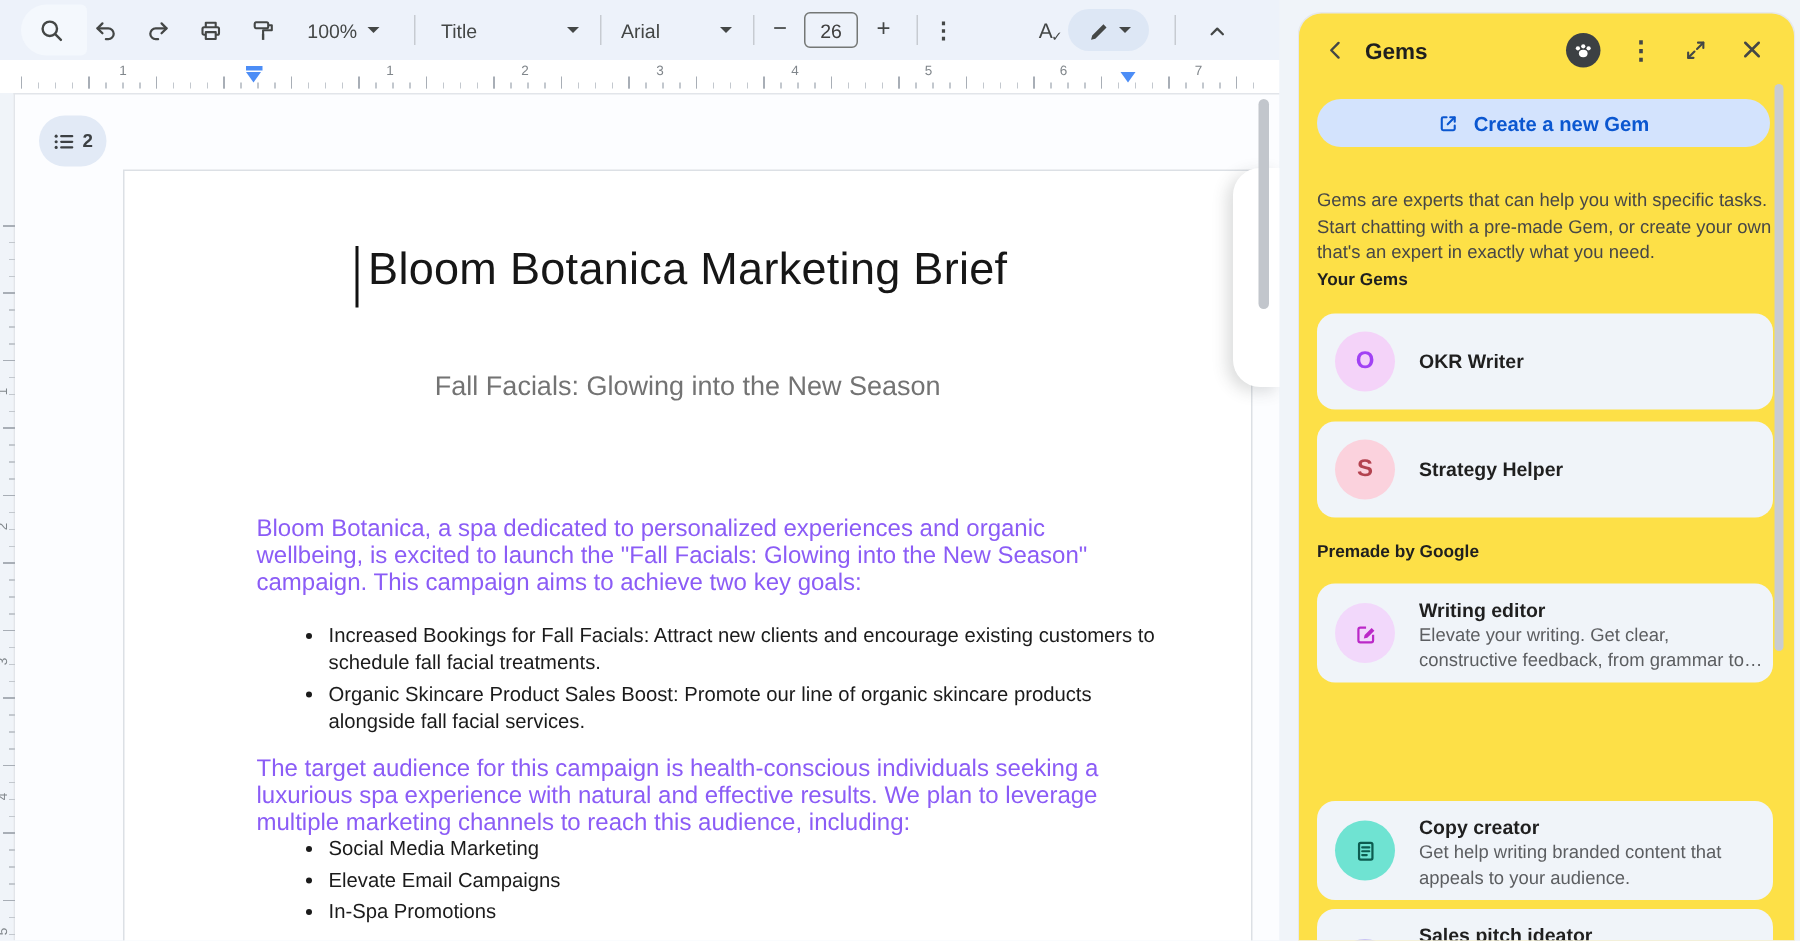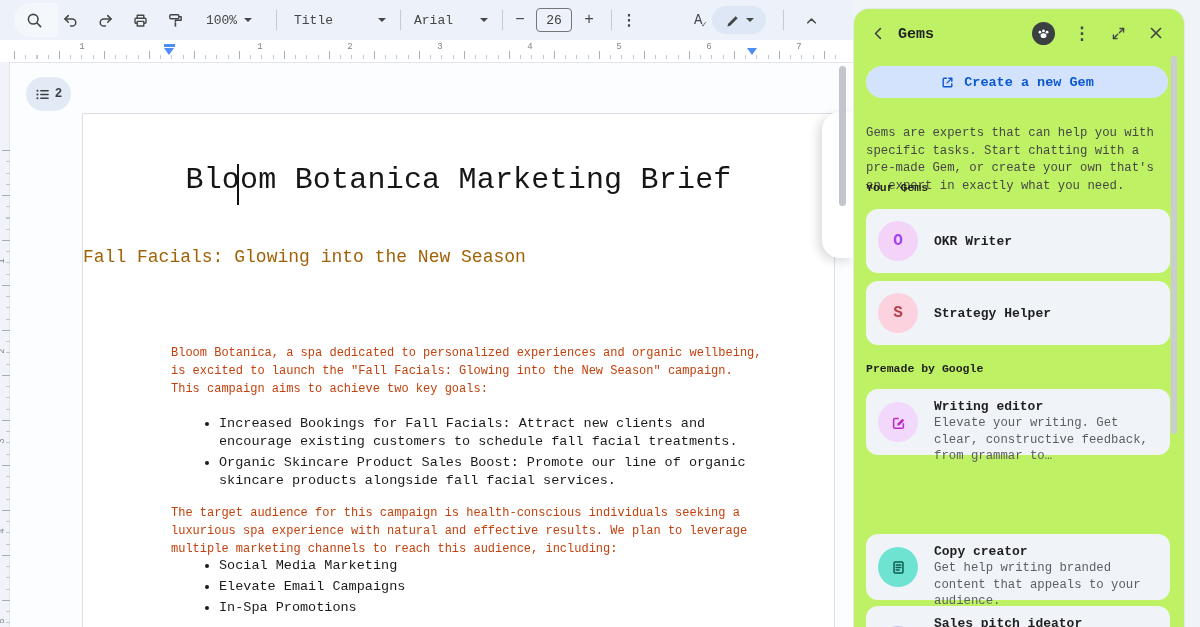--- a/index.html
+++ b/index.html
@@ -1,18 +1,18 @@
 <!DOCTYPE html>
 <html><head>
 <meta charset="utf-8">
 <style>
   * { margin:0; padding:0; box-sizing:border-box; }
   html,body { width:1200px; height:627px; overflow:hidden; font-family:"Liberation Sans", sans-serif; background:#f0f4f9; }
   .abs { position:absolute; }
-  #stage { position:relative; width:1200px; height:627px;font-family:Liberation Mono, monospace; }
+  #stage { position:relative; width:1200px; height:627px; }
 
   
   .toolbar { left:0; top:0; width:853px; height:40px; background:#edf2fa; display:flex; align-items:center; }
   .tb { position:absolute; top:50%; transform:translateY(-50%); display:flex; align-items:center; justify-content:center; height:28px; border-radius:6px; color:#444746; }
   .tb svg { display:block; }
   .search-bg { left:14px; top:3px; width:44px; height:34px; background:#f4f8fd; border-radius:17px 4px 4px 17px; }
   .tb-text { font-size:13px; color:#444746; }
   .dd-caret { width:0; height:0; border-left:4px solid transparent; border-right:4px solid transparent; border-top:4.5px solid #444746; margin-left:7px; }
   .divider { position:absolute; top:10px; width:1px; height:20px; background:#c7cbd1; }
   .fontsize-box { position:absolute; left:536px; top:8px; width:36px; height:24px; border:1px solid #747775; border-radius:4px; display:flex; align-items:center; justify-content:center; font-size:13px; color:#404040; background:transparent; }
@@ -41,37 +41,37 @@
        repeating-linear-gradient(to bottom, #a8aeb6 0 1px, transparent 1px 45px),
        repeating-linear-gradient(to bottom, #c3c8ce 0 1px, transparent 1px 11.25px);
      background-size:8px auto, 4px auto; background-position:right top, right top; background-repeat:repeat-y; }
   .vrn { position:absolute; left:-2px; font-size:9px; color:#80868b; transform:rotate(-90deg); }
   .tabs-btn { left:26px; top:77px; width:45px; height:34px; background:#e2eaf6; border-radius:17px; display:flex; align-items:center; justify-content:center; gap:5px; color:#3c4043; font-size:12.5px; font-weight:600; }
 
   
   .page { left:82px; top:113px; width:753px; height:520px; background:#ffffff; border:1px solid #dce0e5; }
   .caret { position:absolute; left:154px; top:50px; width:1.5px; height:41px; background:#111; }
   .doc-title { position:absolute; left:0; top:49px; width:100%; text-align:center; font-size:30px; color:#161616; letter-spacing:0.2px; }
-  .doc-subtitle { position:absolute; left:0; top:133px; width:100%; text-align:left; font-size:18px; color:#a16207; }
+  .doc-subtitle { position:absolute; left:0; top:133px; width:100%; text-align:center; font-size:18px; color:#737373; }
   .doc-h1 { position:absolute; left:88px; top:193px; font-size:24px; color:#111; }
-  .doc-p { position:absolute; left:88px; width:592px; font-size:12px; line-height:18px; color:#c2410c; }
+  .doc-p { position:absolute; left:88px; width:592px; font-size:16px; line-height:18px; color:#8b5cf6; }
   .p1 { top:230px; }
   .p2 { top:390px; }
   .doc-ul { position:absolute; left:88px; width:600px; font-size:13.5px; line-height:18px; color:#1b1b1b; }
   .ul1 { top:301px; }
   .ul2 { top:443px; }
   .doc-ul ul { margin:0; padding-left:48px; }
   .doc-ul li { margin-bottom:3px; }
 
   .peek-card { left:822px; top:112px; width:32px; height:146px; background:#ffffff; border-radius:18px 0 0 18px; box-shadow:-4px 3px 10px rgba(60,64,67,0.18); }
   .doc-scrollbar { left:839px; top:66px; width:7px; height:140px; background:#c2c6cc; border-radius:4px; }
 
   
   .right-area { left:853px; top:0; width:347px; height:627px; background:#f0f4f9; }
-  .panel { position:absolute; left:0; top:8px; width:332px; height:619px; background:#bef264; border:1px solid #e6e8ec; border-bottom:none; border-radius:16px 16px 0 0; overflow:hidden; }
+  .panel { position:absolute; left:12px; top:8px; width:332px; height:619px; background:#fde047; border:1px solid #e6e8ec; border-bottom:none; border-radius:16px 16px 0 0; overflow:hidden; }
   .p-abs { position:absolute; }
   .panel-title { left:44px; top:17px; font-size:15px; font-weight:600; color:#1f1f1f; }
   .icon-btn { width:28px; height:28px; display:flex; align-items:center; justify-content:center; color:#444746; }
   .paw-avatar { left:178px; top:13px; width:23px; height:23px; border-radius:50%; background:#3c4043; display:flex; align-items:center; justify-content:center; }
   .kebab { font-size:17px; color:#444746; font-weight:700; letter-spacing:0; }
   .create-btn { left:12px; top:57px; width:302px; height:32px; background:#d3e3fd; border-radius:16px; display:flex; align-items:center; justify-content:center; gap:9px; color:#0b57d0; font-size:13.5px; font-weight:600; }
   .panel-desc { left:12px; top:116px; width:308px; font-size:12.3px; line-height:17.5px; color:#474747; }
   .sec-label { font-size:11.5px; font-weight:700; color:#1f1f1f; }
   .gem-card { position:absolute; left:12px; width:304px; background:#f0f4f9; border-radius:12px; }
   .gem-card .av { position:absolute; left:12px; top:50%; transform:translateY(-50%); width:40px; height:40px; border-radius:50%; display:flex; align-items:center; justify-content:center; font-size:16px; }

